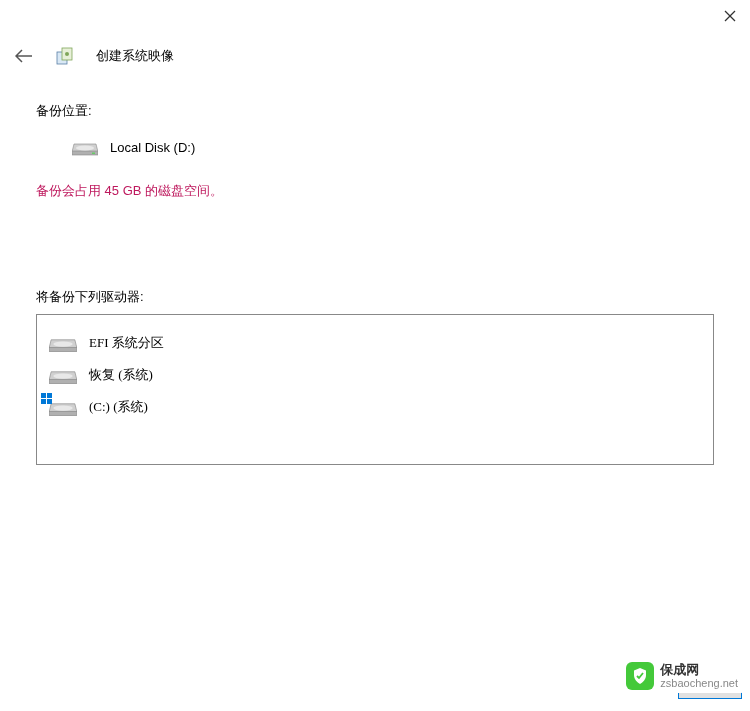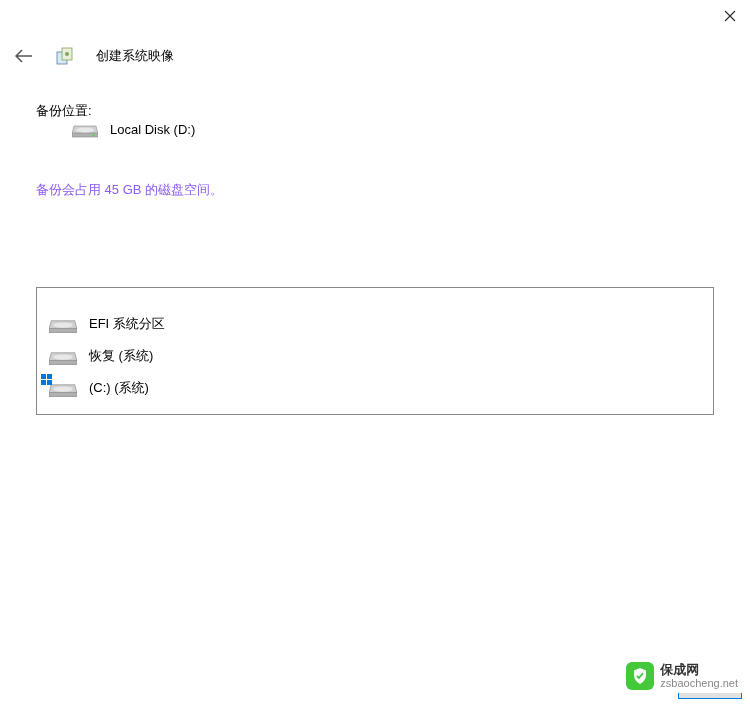--- a/index.html
+++ b/index.html
@@ -61,51 +61,52 @@
     }
     .page-heading {
       color: #003399;
       font-size: 17px;
       font-weight: normal;
       margin-bottom: 30px;
     }
     .label-text {
       color: #000;
       font-size: 13px;
-      margin-bottom: 0;
+      margin-bottom: 18px;
     }
     .location-row {
       display: flex;
       align-items: center;
       gap: 12px;
       padding-left: 36px;
-      margin-bottom: 43px;
+      margin-bottom: 26px;
     }
     .disk-icon {
       width: 26px;
       height: 18px;
     }
     .location-text {
       font-size: 13px;
       color: #000;
     }
     .size-text {
       font-size: 13px;
-      color: #8b5cf6;
+      color: #be185d;
       margin-bottom: 88px;
     }
     .drives-label {
       font-size: 13px;
       color: #000;
       margin-bottom: 8px;
     }
     .drives-box {
       border: 1px solid #888;
-      padding: 20px 12px;
-      height: 128px;
+      padding: 12px 12px;
+      height: 151px;
+      font-family: Liberation Serif, serif;
     }
     .drive-row {
       display: flex;
       align-items: center;
       gap: 12px;
       padding: 6px 0;
       position: relative;
     }
     .drive-icon-wrap {
       width: 28px;
@@ -210,20 +211,21 @@
       <path d="M2 6 L24 6 L26 14 L0 14 Z" fill="#d0d0d0" stroke="#888" stroke-width="0.6"></path>
       <rect x="0" y="13" width="26" height="4" fill="#b0b0b0" stroke="#888" stroke-width="0.6"></rect>
       <ellipse cx="13" cy="10" rx="9" ry="2.5" fill="#e8e8e8"></ellipse>
       <rect x="20" y="14.5" width="3" height="1.5" fill="#66cc66"></rect>
     </svg>
     <span class="location-text">Local Disk (D:)</span>
   </div>
 
   <div class="size-text">备份会占用 45 GB 的磁盘空间。</div>
 
+  <div class="drives-label">将备份下列驱动器:</div>
 
   <div class="drives-box">
     <div class="drive-row">
       <div class="drive-icon-wrap">
         <svg width="28" height="20" viewBox="0 0 26 18">
           <path d="M2 6 L24 6 L26 14 L0 14 Z" fill="#d0d0d0" stroke="#888" stroke-width="0.6"></path>
           <rect x="0" y="13" width="26" height="4" fill="#b0b0b0" stroke="#888" stroke-width="0.6"></rect>
           <ellipse cx="13" cy="10" rx="9" ry="2.5" fill="#e8e8e8"></ellipse>
         </svg>
       </div>

